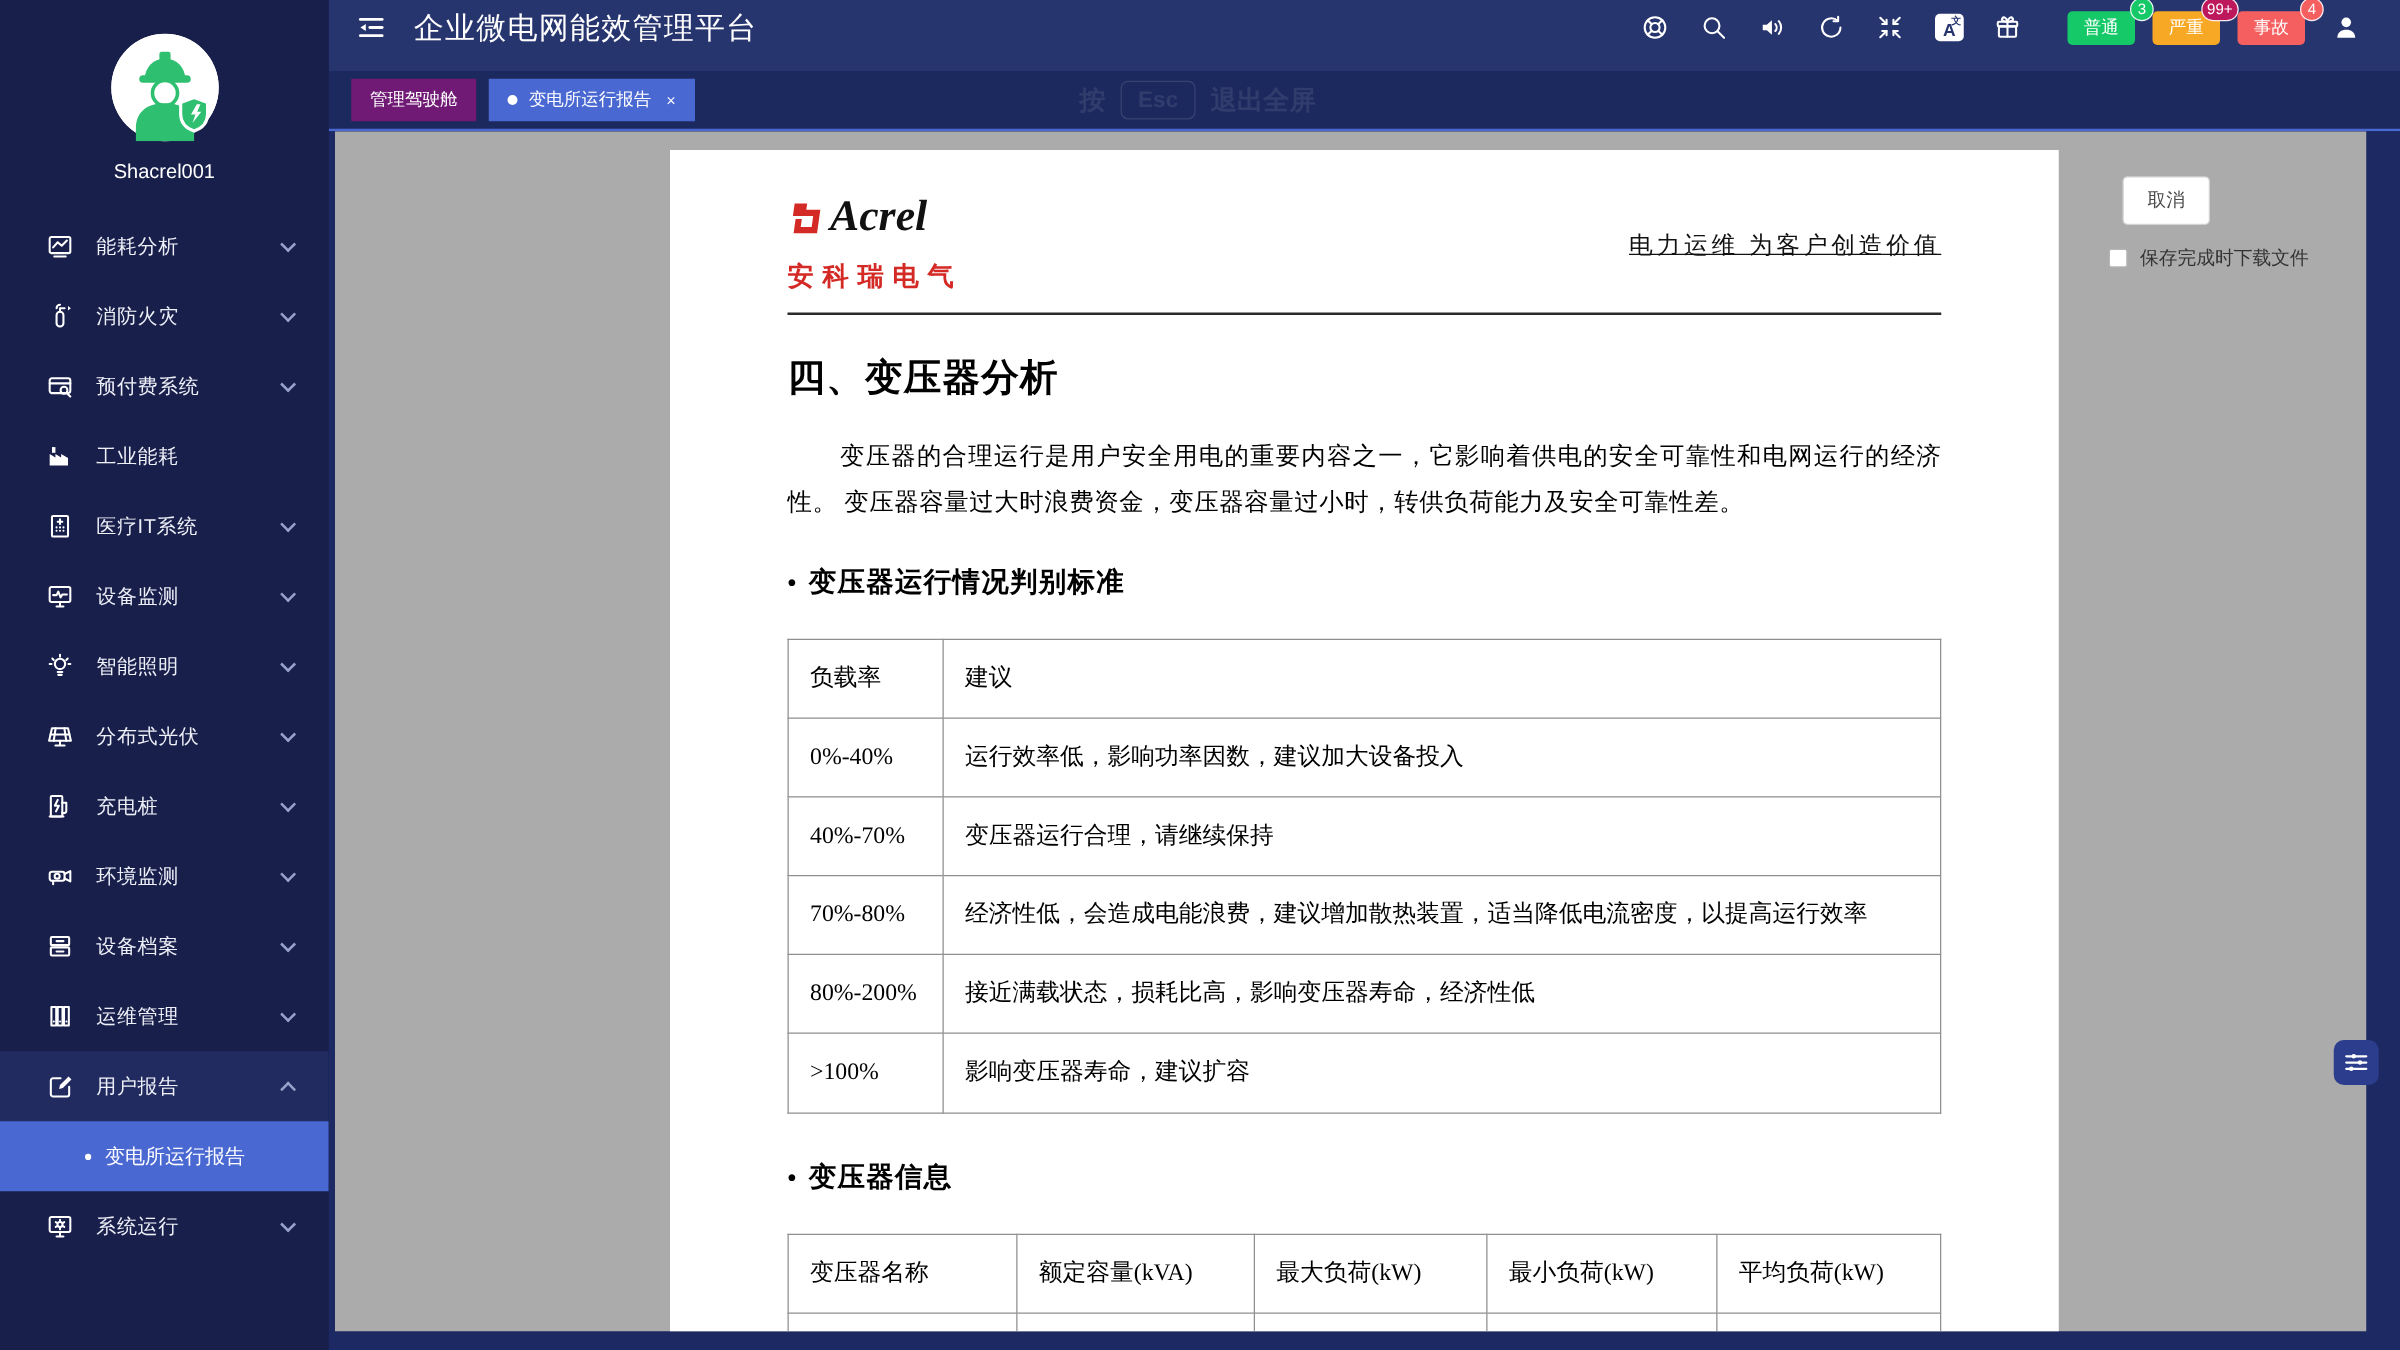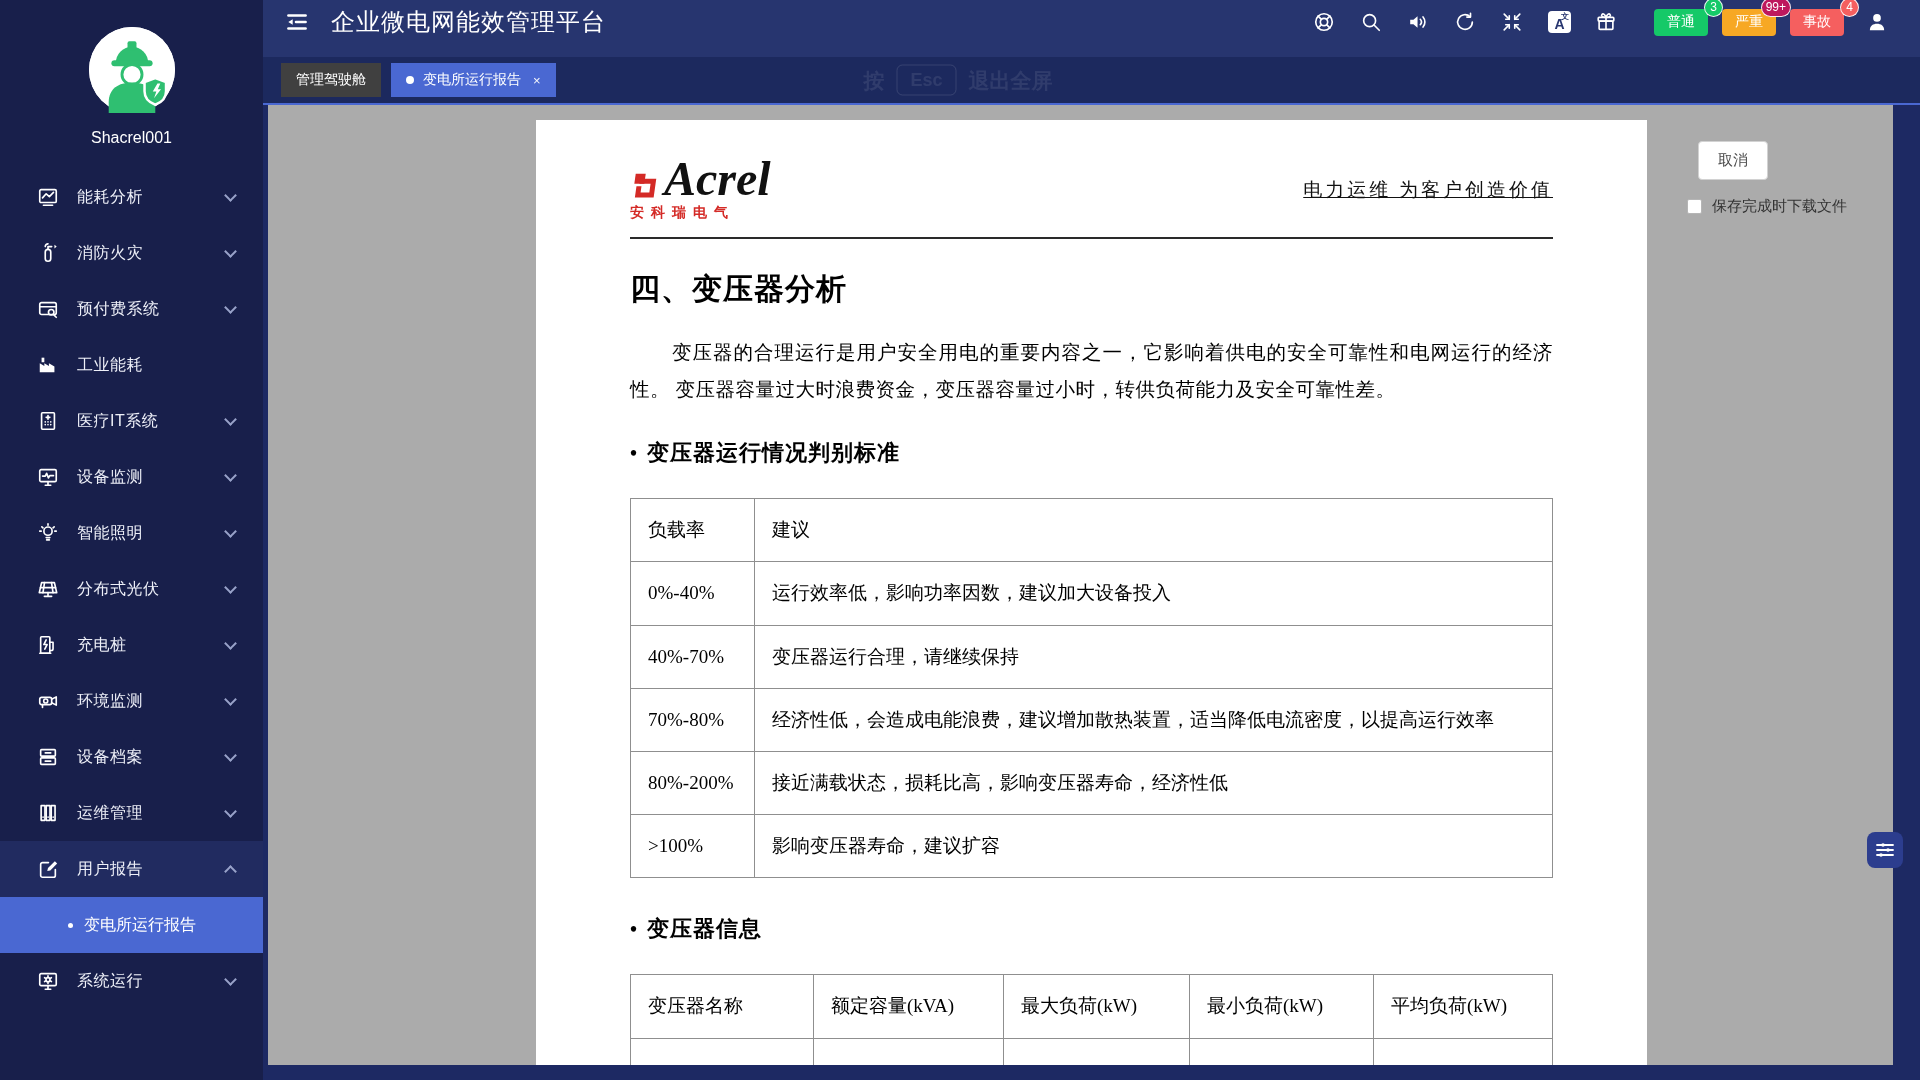--- a/index.html
+++ b/index.html
@@ -35,38 +35,38 @@
   .tool-icon svg { width:22px; height:22px; display:block; }
   .translate-box { width:23px; height:22px; background:#fff; color:#27356f; border-radius:4px; font-weight:bold; font-size:14px; display:flex; align-items:flex-end; justify-content:center; line-height:1; padding-bottom:2px; position:relative; }
   .translate-box i { font-style:normal; font-size:8px; position:absolute; top:2px; right:2px; }
   .alarms { display:flex; align-items:center; margin-left:23px; }
   .alarm-btn { position:relative; height:27px; padding:0 13px; margin-left:14px; border:none; border-radius:4px; color:#fff; font-size:14px; cursor:pointer; font-family:inherit; }
   .badge { position:absolute; top:-11px; right:-15px; min-width:19px; height:19px; border-radius:10px; border:1px solid rgba(255,255,255,.9); color:#fff; font-size:12px; line-height:17px; padding:0 4px; text-align:center; }
   .person { margin-left:22px; }
 
   
   .tabbar { height:48px; background:#1c295e; border-bottom:2px solid #4a68d2; display:flex; align-items:center; padding-left:18px; position:relative; flex:none; }
-  .tab { height:34px; display:flex; align-items:center; padding:0 15px; background:#404040; color:#fff; font-size:14px; cursor:pointer; margin-right:10px; }
+  .tab { height:34px; display:flex; align-items:center; padding:0 15px; background:#701a75; color:#fff; font-size:14px; cursor:pointer; margin-right:10px; }
   .tab.active { background:#4a68d2; }
   .tab .tdot { width:8px; height:8px; border-radius:50%; background:#fff; margin-right:9px; }
   .tab .close { font-size:13px; margin-left:12px; opacity:.95; cursor:pointer; }
   .esc-hint { position:absolute; left:695px; top:50%; transform:translate(-50%,-50%); display:flex; align-items:center; color:rgba(255,255,255,.09); font-size:21px; font-weight:bold; white-space:nowrap; }
   .esc-hint .key { border:1px solid rgba(255,255,255,.12); border-radius:6px; padding:4px 13px; margin:0 12px; font-size:18px; }
 
   
   .workspace { flex:1; position:relative; background:#1d2963; overflow:hidden; }
   .preview { position:absolute; left:5px; top:0; right:27px; bottom:15px; background:#ababab; overflow:hidden; }
   .doc { position:absolute; left:268px; top:15px; width:1111px; bottom:-120px; background:#fff; }
   .doc-inner { padding:37px 94px 40px; font-family:"Liberation Serif","DejaVu Serif",serif; color:#000; }
   .brand-row { display:flex; justify-content:space-between; align-items:center; }
   .brand-left { display:flex; flex-direction:column; }
   .brand-top { display:flex; align-items:flex-end; }
   .brand-mark { width:30px; height:30px; margin-right:4px; }
-  .brand-name { font-size:48px; font-weight:bold; font-style:italic; letter-spacing:0; line-height:.9; color:#111; font-family:"Liberation Serif",serif; }
-  .brand-sub { color:#d42a26; font-weight:bold; font-size:14px; letter-spacing:7px; margin-top:4px; white-space:nowrap;font-family:Liberation Mono, monospace; }
+  .brand-name { font-size:35px; font-weight:bold; font-style:italic; letter-spacing:0; line-height:.9; color:#111; font-family:"Liberation Serif",serif; }
+  .brand-sub { color:#d42a26; font-weight:bold; font-size:21px; letter-spacing:7px; margin-top:18px; white-space:nowrap;font-family:Liberation Mono, monospace; }
   .tagline { font-size:19px; letter-spacing:3px; color:#111; white-space:nowrap;text-decoration:underline; }
   .doc-hr { height:2px; background:#2a2a2a; margin-top:15px; }
   .sec-title { font-size:30px; font-weight:bold; margin-top:30px; letter-spacing:1px; }
   .para { margin-top:24px; font-size:19.5px; line-height:37px; text-indent:42px; text-align:justify; letter-spacing:.5px; }
   .bullet-h { margin-top:30px; font-size:22px; font-weight:bold; letter-spacing:1px; }
   .bullet-h::before { content:"•"; font-size:20px; margin-right:9px; }
   table.doc-table { width:100%; border-collapse:collapse; margin-top:30px; font-size:19px; table-layout:fixed; }
   table.doc-table th, table.doc-table td { border:1px solid #8f8f8f; padding:14px 17px; text-align:left; font-weight:normal; line-height:1.8; vertical-align:middle; word-break:break-all; }
   #info-table tbody tr { height:50px; }
   .bullet-h2 { margin-top:36px; }

